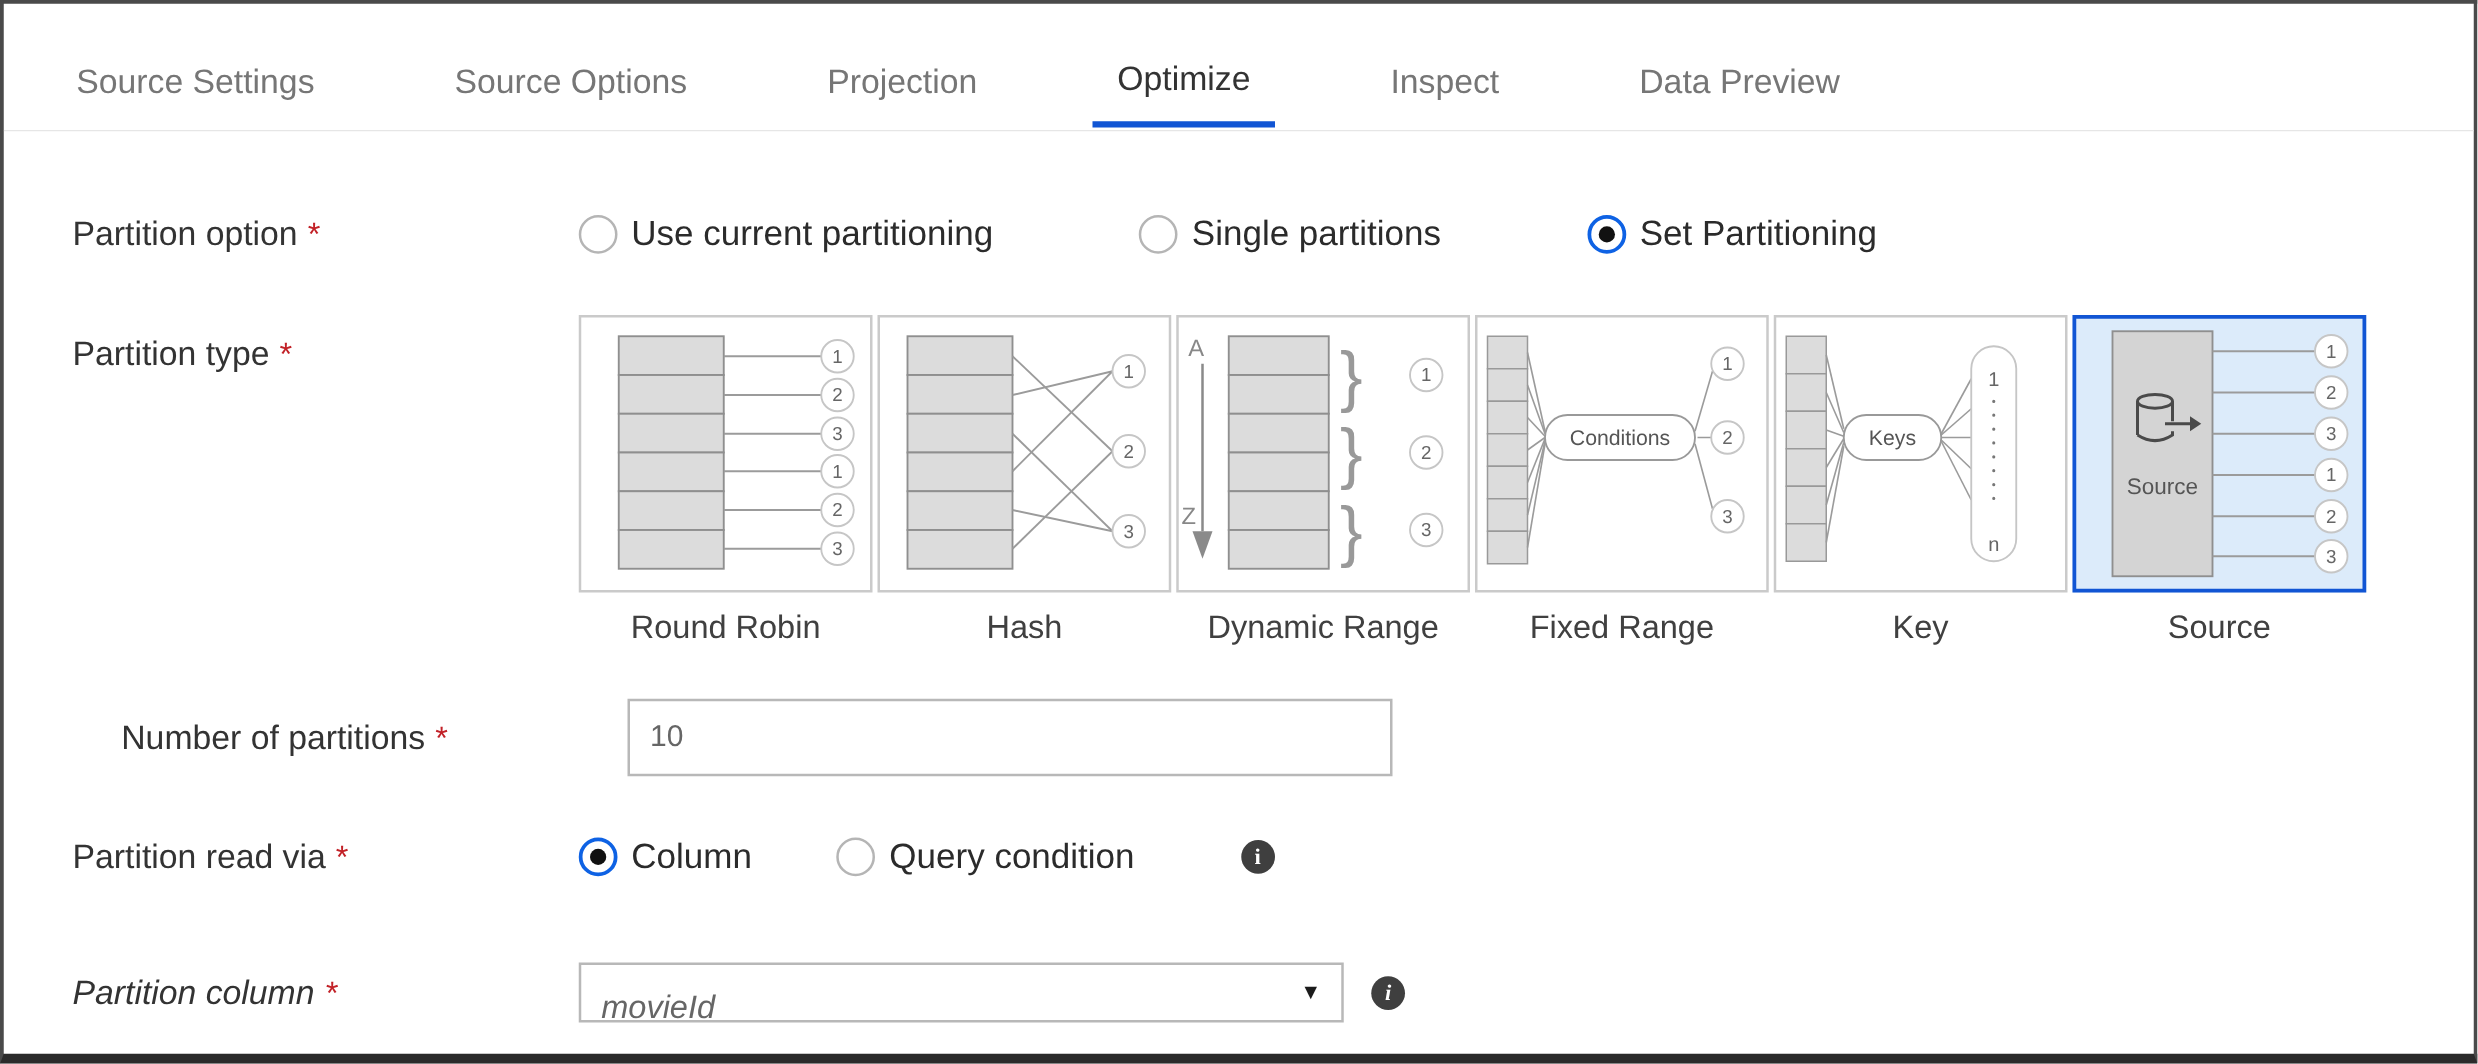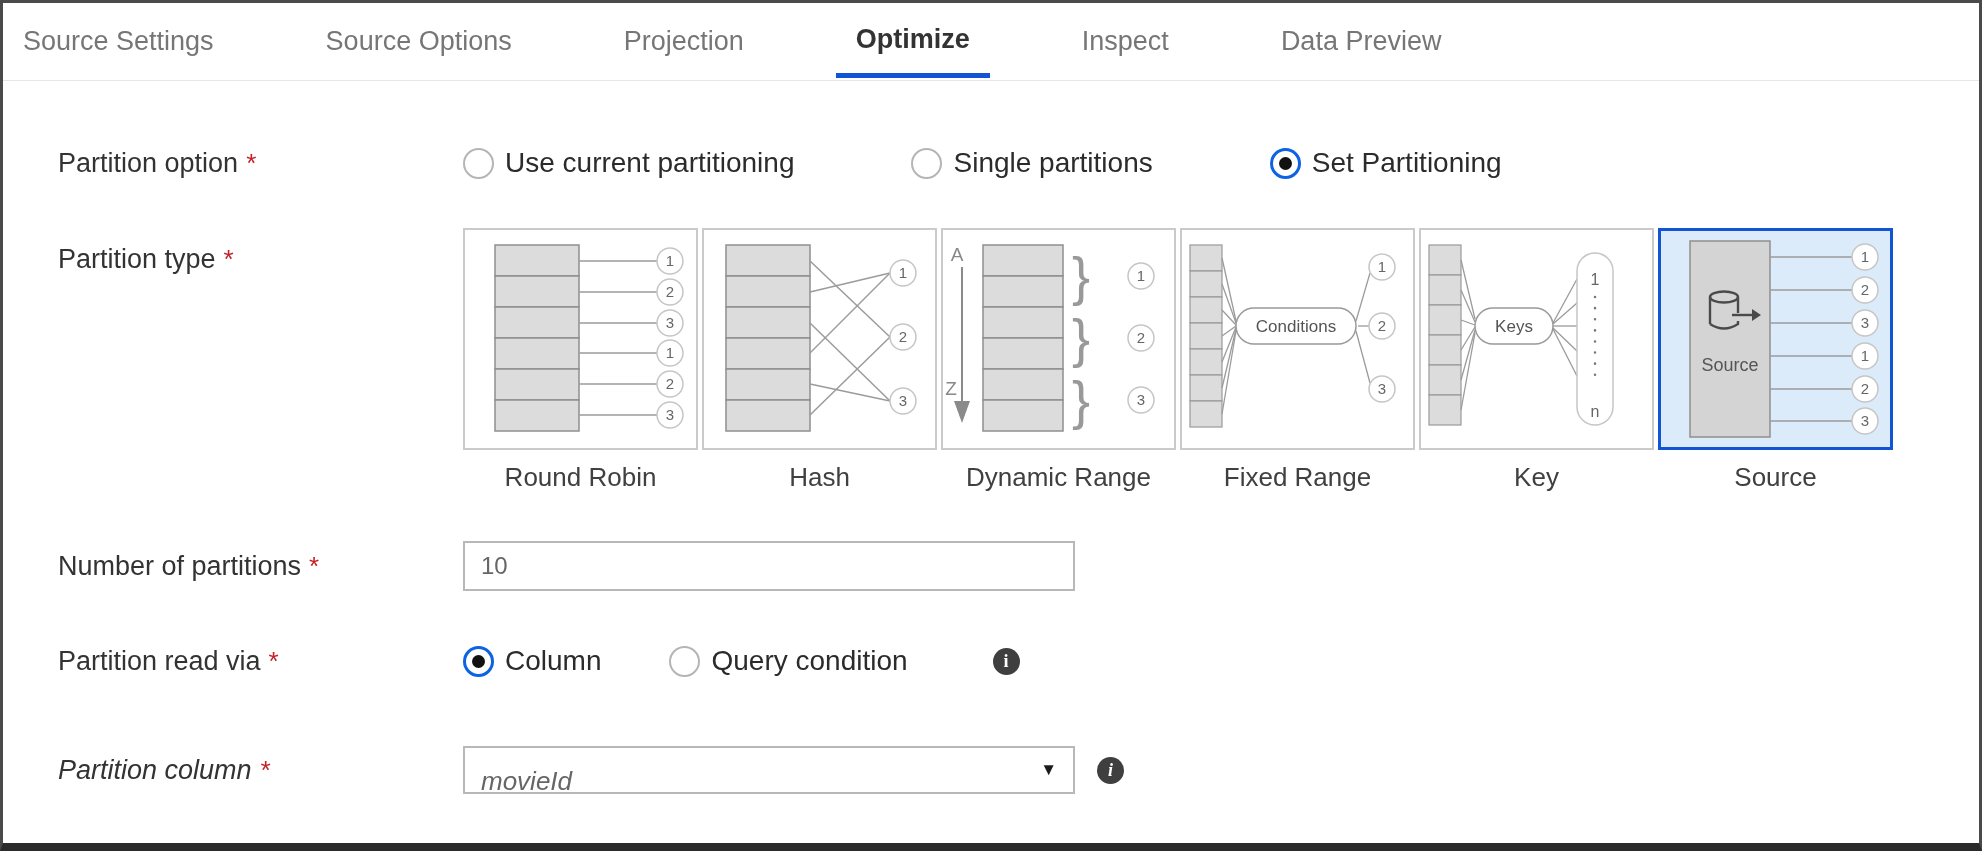--- a/index.html
+++ b/index.html
@@ -5,38 +5,38 @@
   * { box-sizing: border-box; margin: 0; padding: 0; }
   html,body { background:#fff; }
   body { font-family: "Liberation Sans", "DejaVu Sans", sans-serif; }
   .page {
     position: relative; width: 1982px; height: 851px; background:#fff;
     border: 3px solid #4a4a4a; border-bottom: 8px solid #2b2b2b;
     overflow: hidden;
   }
   
   .tabs {
-    display:flex; align-items:center; height:78px; 
-    border-bottom:1px solid #e6e6e6; column-gap:72px;
+    display:flex; align-items:center; height:78px; padding-left:38px;
+    border-bottom:1px solid #e6e6e6; column-gap:72px;margin-top:24px;
   }
   .tab {
     display:flex; align-items:center; height:72px; padding:0 20px;
     font-size:27px; color:#767676; cursor:default; white-space:nowrap;
   }
-  .tab.active { color:#333; font-weight:700; border-bottom:5px solid #1155d4; height:72px; }
+  .tab.active { color:#333; font-weight:400; border-bottom:5px solid #1155d4; height:72px; }
   
   .content { padding-left:55px; }
   .row { display:flex; align-items:center; }
   .row-top { align-items:flex-start; }
   .f-label { width:405px; font-size:27px; color:#333; flex:0 0 405px; }
   .req { color:#c22127; margin-left:8px; font-size:26px; }
   .row1 { margin-top:57px; height:50px; }
   .row2 { margin-top:40px; }
   .row2 .f-label { padding-top:16px; }
-  .row3 { margin-top:48px; height:50px; }
+  .row3 { margin-top:48px; height:50px;margin-left:39px; }
   .row4 { margin-top:45px; height:50px; }
   .row5 { margin-top:60px; height:48px;font-style:italic; }
   
   .radio-group { display:flex; align-items:center; }
   .rg-wide { column-gap:117px; }
   .rg-narrow { column-gap:68px;text-align:right; }
   .radio-item { display:flex; align-items:center; column-gap:11px; cursor:pointer; }
   .radio {
     width:31px; height:31px; border-radius:50%; border:2px solid #b5b5b5;
     background:#fff; display:flex; align-items:center; justify-content:center; flex:0 0 31px;
@@ -50,21 +50,21 @@
   .tile-cell { display:flex; flex-direction:column; align-items:center; }
   .tile {
     width:235px; height:222px; border:2px solid #cacaca; background:#fff;
     display:flex; align-items:center; justify-content:center; cursor:pointer;
   }
   .tile.selected { border:3px solid #1155d4; background:#dcebfa; }
   .tile-caption { margin-top:12px; font-size:26px; color:#404040; }
   svg text { font-family:"Liberation Sans","DejaVu Sans",sans-serif; }
   
   .text-input {
-    width:612px; height:50px; border:2px solid #b8b8b8; background:#fff;
+    width:612px; height:62px; border:2px solid #b8b8b8; background:#fff;
     font-size:24px; color:#666; padding-left:16px;
     font-family:"Liberation Sans","DejaVu Sans",sans-serif; outline:none;
   }
   .dropdown {
     width:612px; height:48px; border:2px solid #b8b8b8; background:#fff;
     display:flex; align-items:center; justify-content:space-between;
     padding:0 16px; cursor:pointer;
   }
   .dropdown-value { font-size:26px; color:#666;margin-top:23px; }
   .caret { font-size:17px; color:#1b1b1b; }

